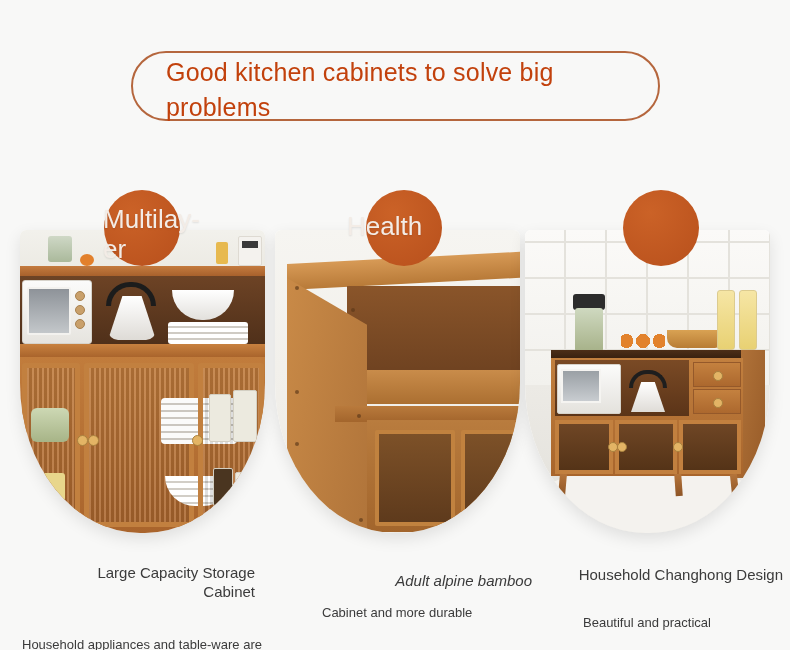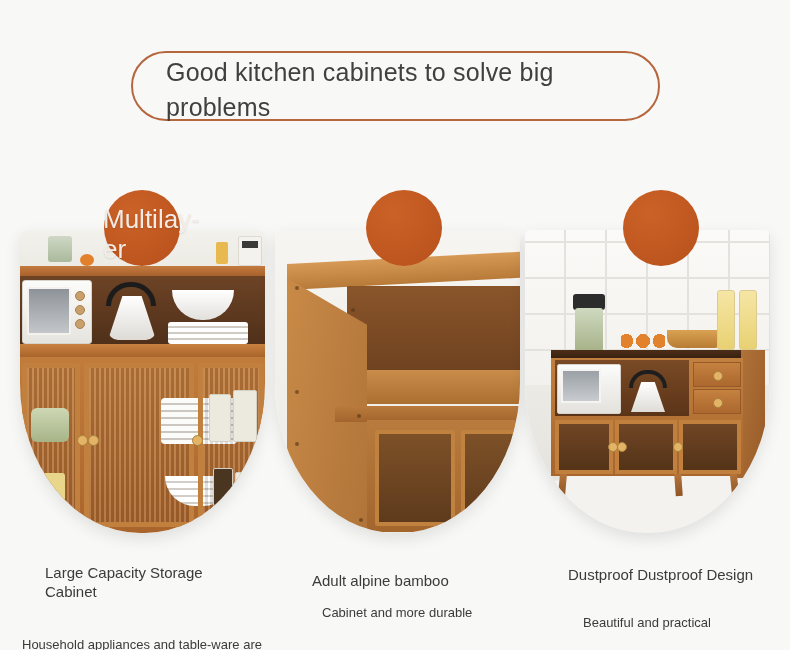--- a/index.html
+++ b/index.html
@@ -20,21 +20,21 @@
     border-radius:36px;
     box-sizing:border-box;
     background:transparent;
   }
   .title-text{
     position:absolute;
     left:166px; top:55px;
     width:470px;
     font-size:25px;
     line-height:35px;
-    color:#404040;
+    color:#c2410c;
     letter-spacing:0.2px;
   }
 
   
   .panels{position:absolute;left:0;top:8px;width:790px;height:650px;}
 
   .panel{position:absolute;top:222px;width:245px;height:303px;}
   .panel-1{left:20px;}
   .panel-2{left:275px;}
   .panel-3{left:525px;}
@@ -144,26 +144,26 @@
   }
   .badge-1{left:104px;top:182px;}
   .lbl-1{left:103px;top:196px;width:86px;}
   .badge-2{left:366px;top:182px;}
   .lbl-2{left:347px;top:203px;width:130px;}
   .badge-3{left:623px;top:182px;}
   .lbl-3{left:597px;top:203px;width:150px;}
 
   
   .caption{position:absolute;color:#3b3b3b;}
-  .cap-head{font-size:15px;line-height:19px;}
+  .cap-head{font-size:15px;line-height:19px;text-align:right;}
   .cap-sub{font-size:13px;line-height:17px;}
 
   .c1-head{left:45px;top:563px;width:210px;}
   .c1-sub{left:22px;top:636px;width:240px;}
-  .c2-head{left:312px;top:571px;width:220px;}
+  .c2-head{left:312px;top:571px;width:220px;font-style:italic;}
   .c2-sub{left:322px;top:604px;width:200px;}
   .c3-head{left:568px;top:565px;width:215px;}
   .c3-sub{left:583px;top:614px;width:210px;}
 </style>
 </head>
 <body>
 
 <div class="title-banner"></div>
 <div class="title-text">Good kitchen cabinets to solve big problems</div>
 
@@ -274,24 +274,25 @@
         <div class="p3-leg p3-lg3"></div>
       </div>
     </div>
   </div>
 
   <div class="badge badge-1"></div>
   <div class="badge-label lbl-1">Multilay-
 er</div>
 
   <div class="badge badge-2"></div>
+  <div class="badge-label lbl-2">Health</div>
 
   <div class="badge badge-3"></div>
 </div>
 
 <div class="caption cap-head c1-head">Large Capacity Storage Cabinet</div>
 <div class="caption cap-sub c1-sub">Household appliances and table-ware are enough</div>
 
 <div class="caption cap-head c2-head">Adult alpine bamboo</div>
 <div class="caption cap-sub c2-sub">Cabinet and more durable</div>
 
-<div class="caption cap-head c3-head">Dustproof Dustproof Design</div>
+<div class="caption cap-head c3-head">Household Changhong Design</div>
 <div class="caption cap-sub c3-sub">Beautiful and practical</div>
 
 </body></html>

